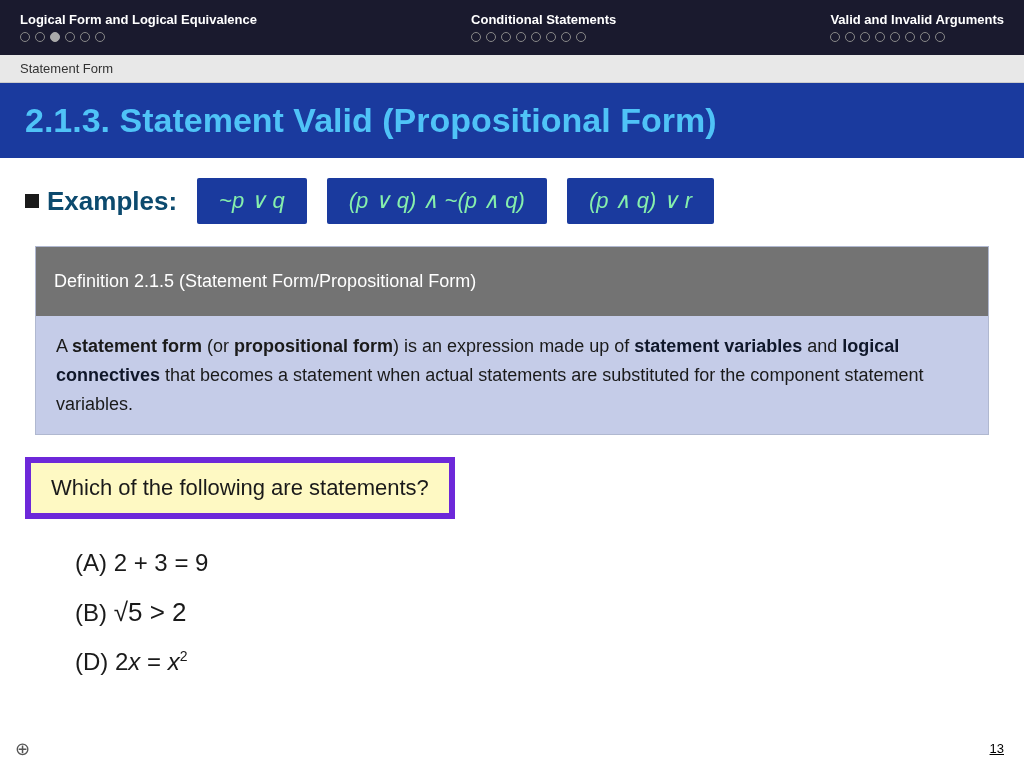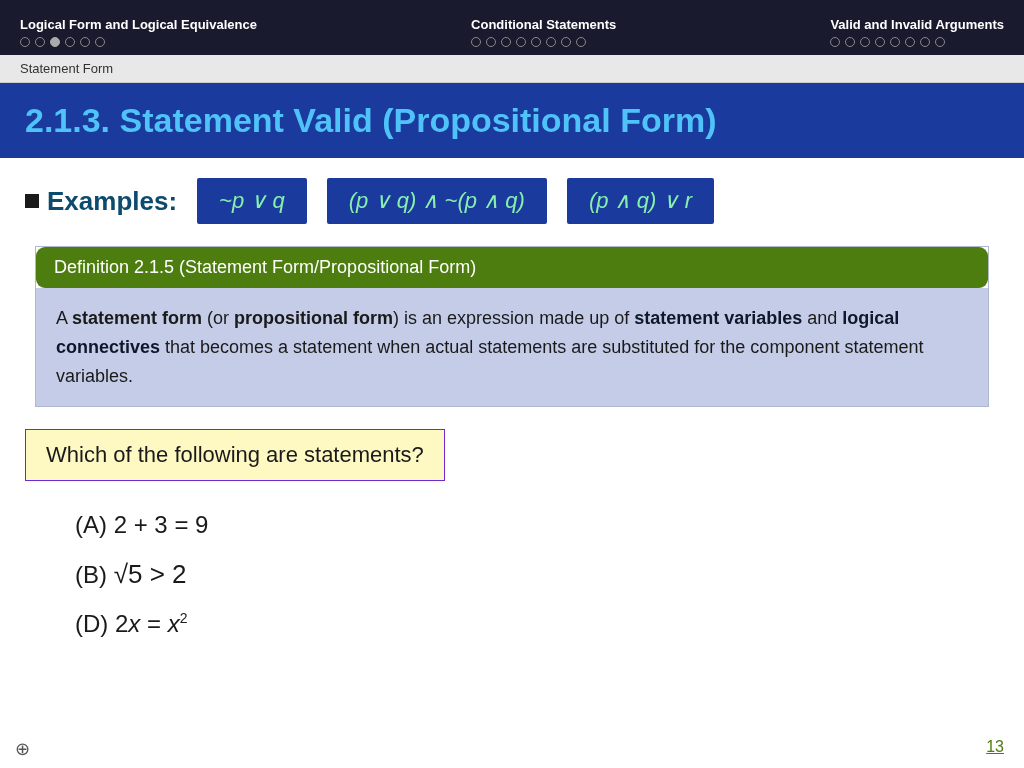--- a/index.html
+++ b/index.html
@@ -11,21 +11,21 @@
       overflow: hidden;
       position: relative;
     }
 
     
     .top-nav {
       background: #1a1a2e;
       color: white;
       display: flex;
       justify-content: space-between;
-      align-items: flex-end;
+      align-items: center;
       padding: 6px 20px 8px 20px;
       min-height: 55px;
     }
     .nav-section {
       display: flex;
       flex-direction: column;
       align-items: flex-start;
     }
     .nav-title {
       font-size: 13px;
@@ -111,42 +111,41 @@
     }
 
     
     .definition-container {
       border: 1px solid #b0b8d0;
       margin-bottom: 22px;
       margin-left: 10px;
       margin-right: 10px;
     }
     .definition-header {
-      background: #4d7c0f;
+      background: #737373;
       color: white;
-      padding: 10px 18px;
+      padding: 24px 18px;
       font-size: 18px;
-      border-radius: 9px;
     }
     .definition-body {
       background: #c5cce8;
       padding: 16px 20px;
       font-size: 18px;
       line-height: 1.6;
       color: #1a1a1a;
     }
     .def-red {
       color: #0f172a;
       font-weight: bold;
     }
 
     
     .question-box {
       background: #fef9c3;
-      border: 1px solid #6d28d9;
+      border: 6px solid #6d28d9;
       padding: 12px 20px;
       font-size: 22px;
       color: #1a1a1a;
       display: inline-block;
       margin-bottom: 20px;
     }
 
     
     .math-grid {
       display: grid;
@@ -164,22 +163,22 @@
     }
     .math-italic {
       font-style: italic;
     }
 
     
     .page-number {
       position: absolute;
       bottom: 12px;
       right: 20px;
-      font-size: 16px;
-      color: #4d7c0f;
+      font-size: 13px;
+      color: #000000;
       text-decoration: underline;
     }
 
     
     .compass-icon {
       position: absolute;
       bottom: 8px;
       left: 15px;
       font-size: 18px;
       color: #555;

